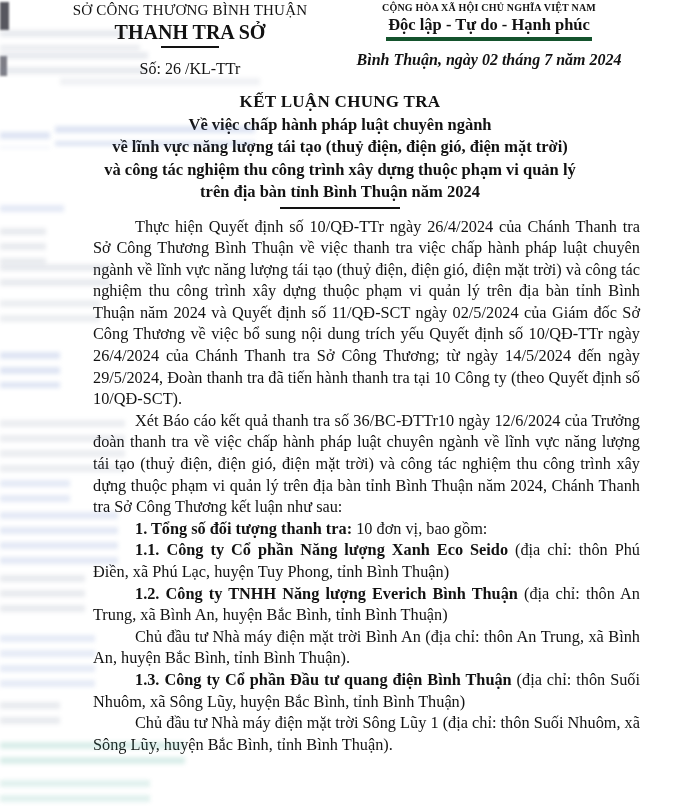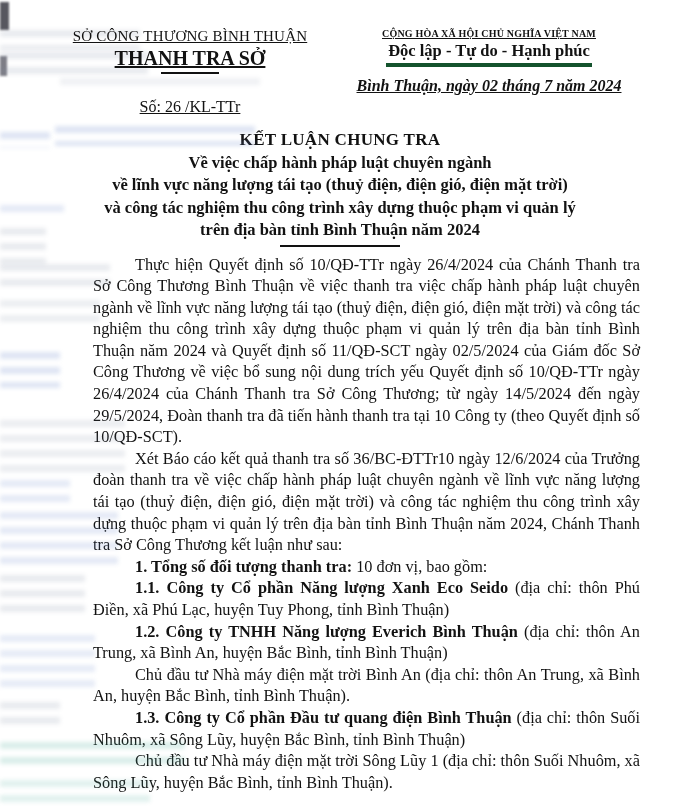--- a/index.html
+++ b/index.html
@@ -15,27 +15,27 @@
   .artifact {
     position: absolute;
     pointer-events: none;
     filter: blur(2px);
   }
   .artifact.gray  { background: repeating-linear-gradient(180deg, rgba(125,138,160,.38) 0 7px, rgba(255,255,255,0) 7px 15px); opacity:.45; }
   .artifact.blue  { background: repeating-linear-gradient(180deg, rgba(100,130,200,.42) 0 7px, rgba(255,255,255,0) 7px 15px); opacity:.5; }
   .artifact.teal  { background: repeating-linear-gradient(180deg, rgba(70,170,150,.4) 0 7px, rgba(255,255,255,0) 7px 15px); opacity:.5; }
   .artifact.dark  { filter: blur(.8px); }
   
-  .doc-header { display:flex; padding-top:28px; position:relative;text-decoration:underline; }
+  .doc-header { display:flex; padding-top:2px; position:relative; }
   .header-left { width:280px; margin-left:50px; text-align:center; }
   .header-right { width:342px; margin-left:-12px; text-align:center; }
   .org-name { font-size:15px; letter-spacing:.2px; }
   .org-unit { font-size:20px; font-weight:bold; margin-top:2px; }
   .org-rule { width:58px; height:2px; background:#121212; margin:2px auto 0 auto; }
-  .doc-number { font-size:16px; margin-top:24px; }
+  .doc-number { font-size:16px; margin-top:12px; }
   .national-line { font-size:10px; font-weight:bold; letter-spacing:.2px; }
   .motto { display:inline-block; font-size:16.5px; font-weight:bold; margin-top:2px;
            border-bottom:4px solid #14532d; padding:0 2px 2px 2px; }
   .date-line { font-size:16px; font-weight:bold; font-style:italic; margin-top:10px; }
   
   .doc-title { text-align:center; margin-top:13px; line-height:22.5px; }
   .doc-title .t1 { font-size:17px; font-weight:bold; letter-spacing:.3px; }
   .doc-title .t2 { font-size:16.5px; font-weight:bold; }
   .title-rule { width:120px; height:2px; background:#121212; margin:3px auto 0 auto; }
   

